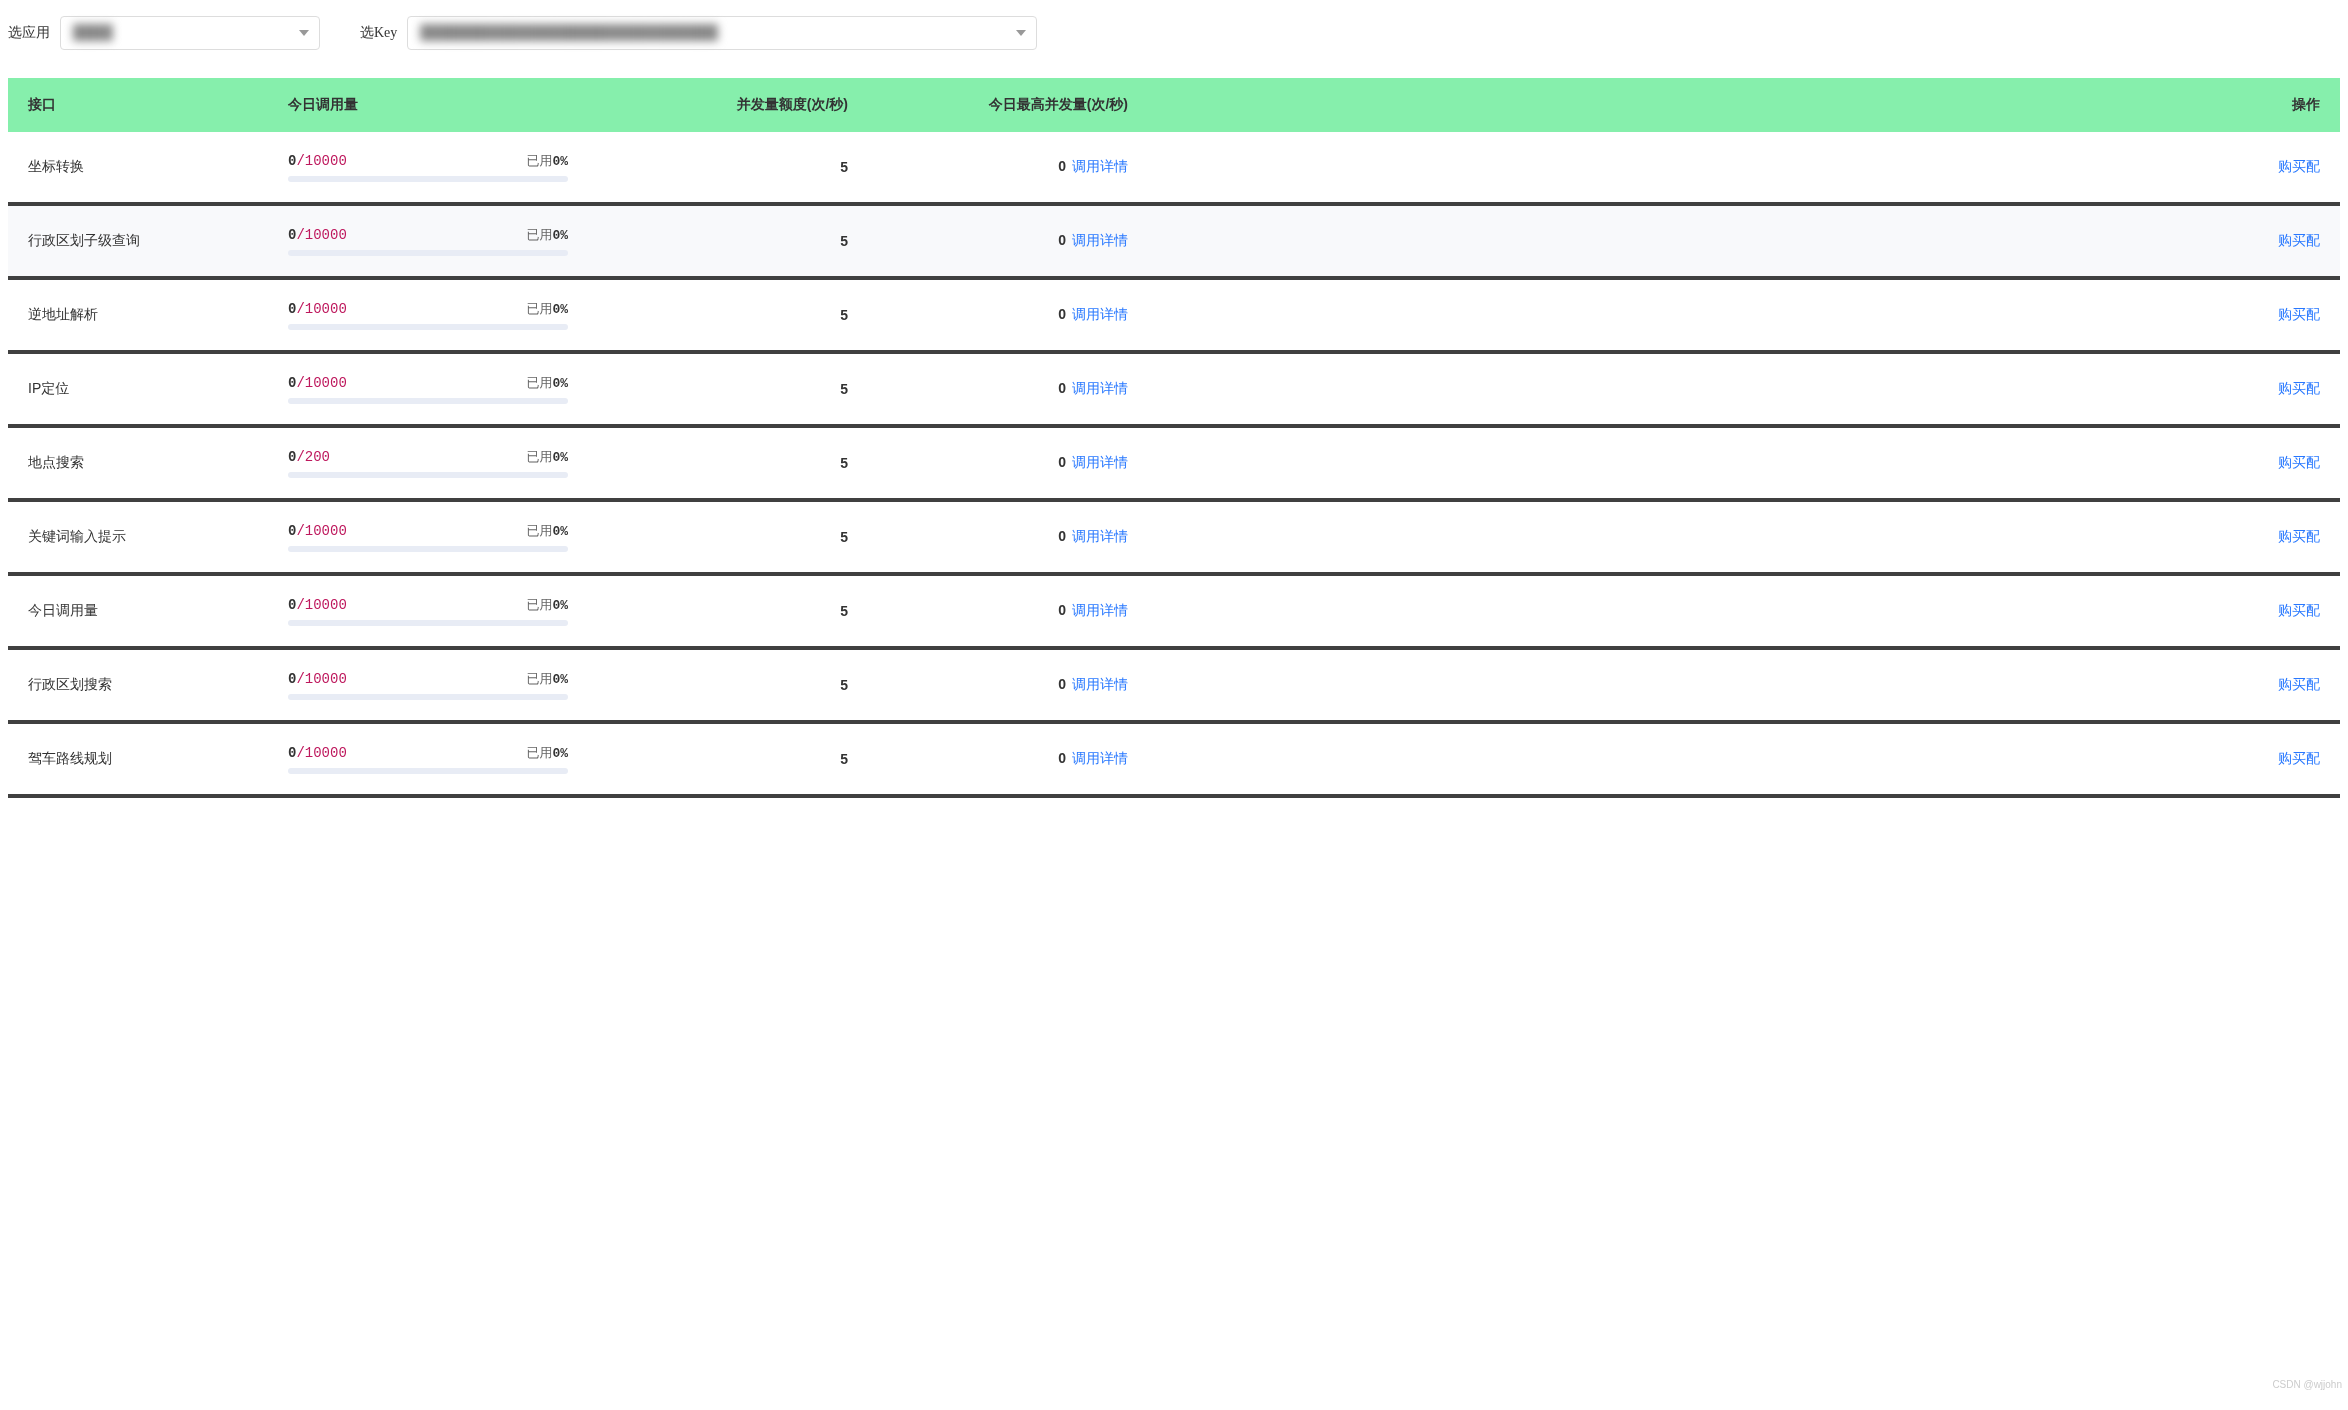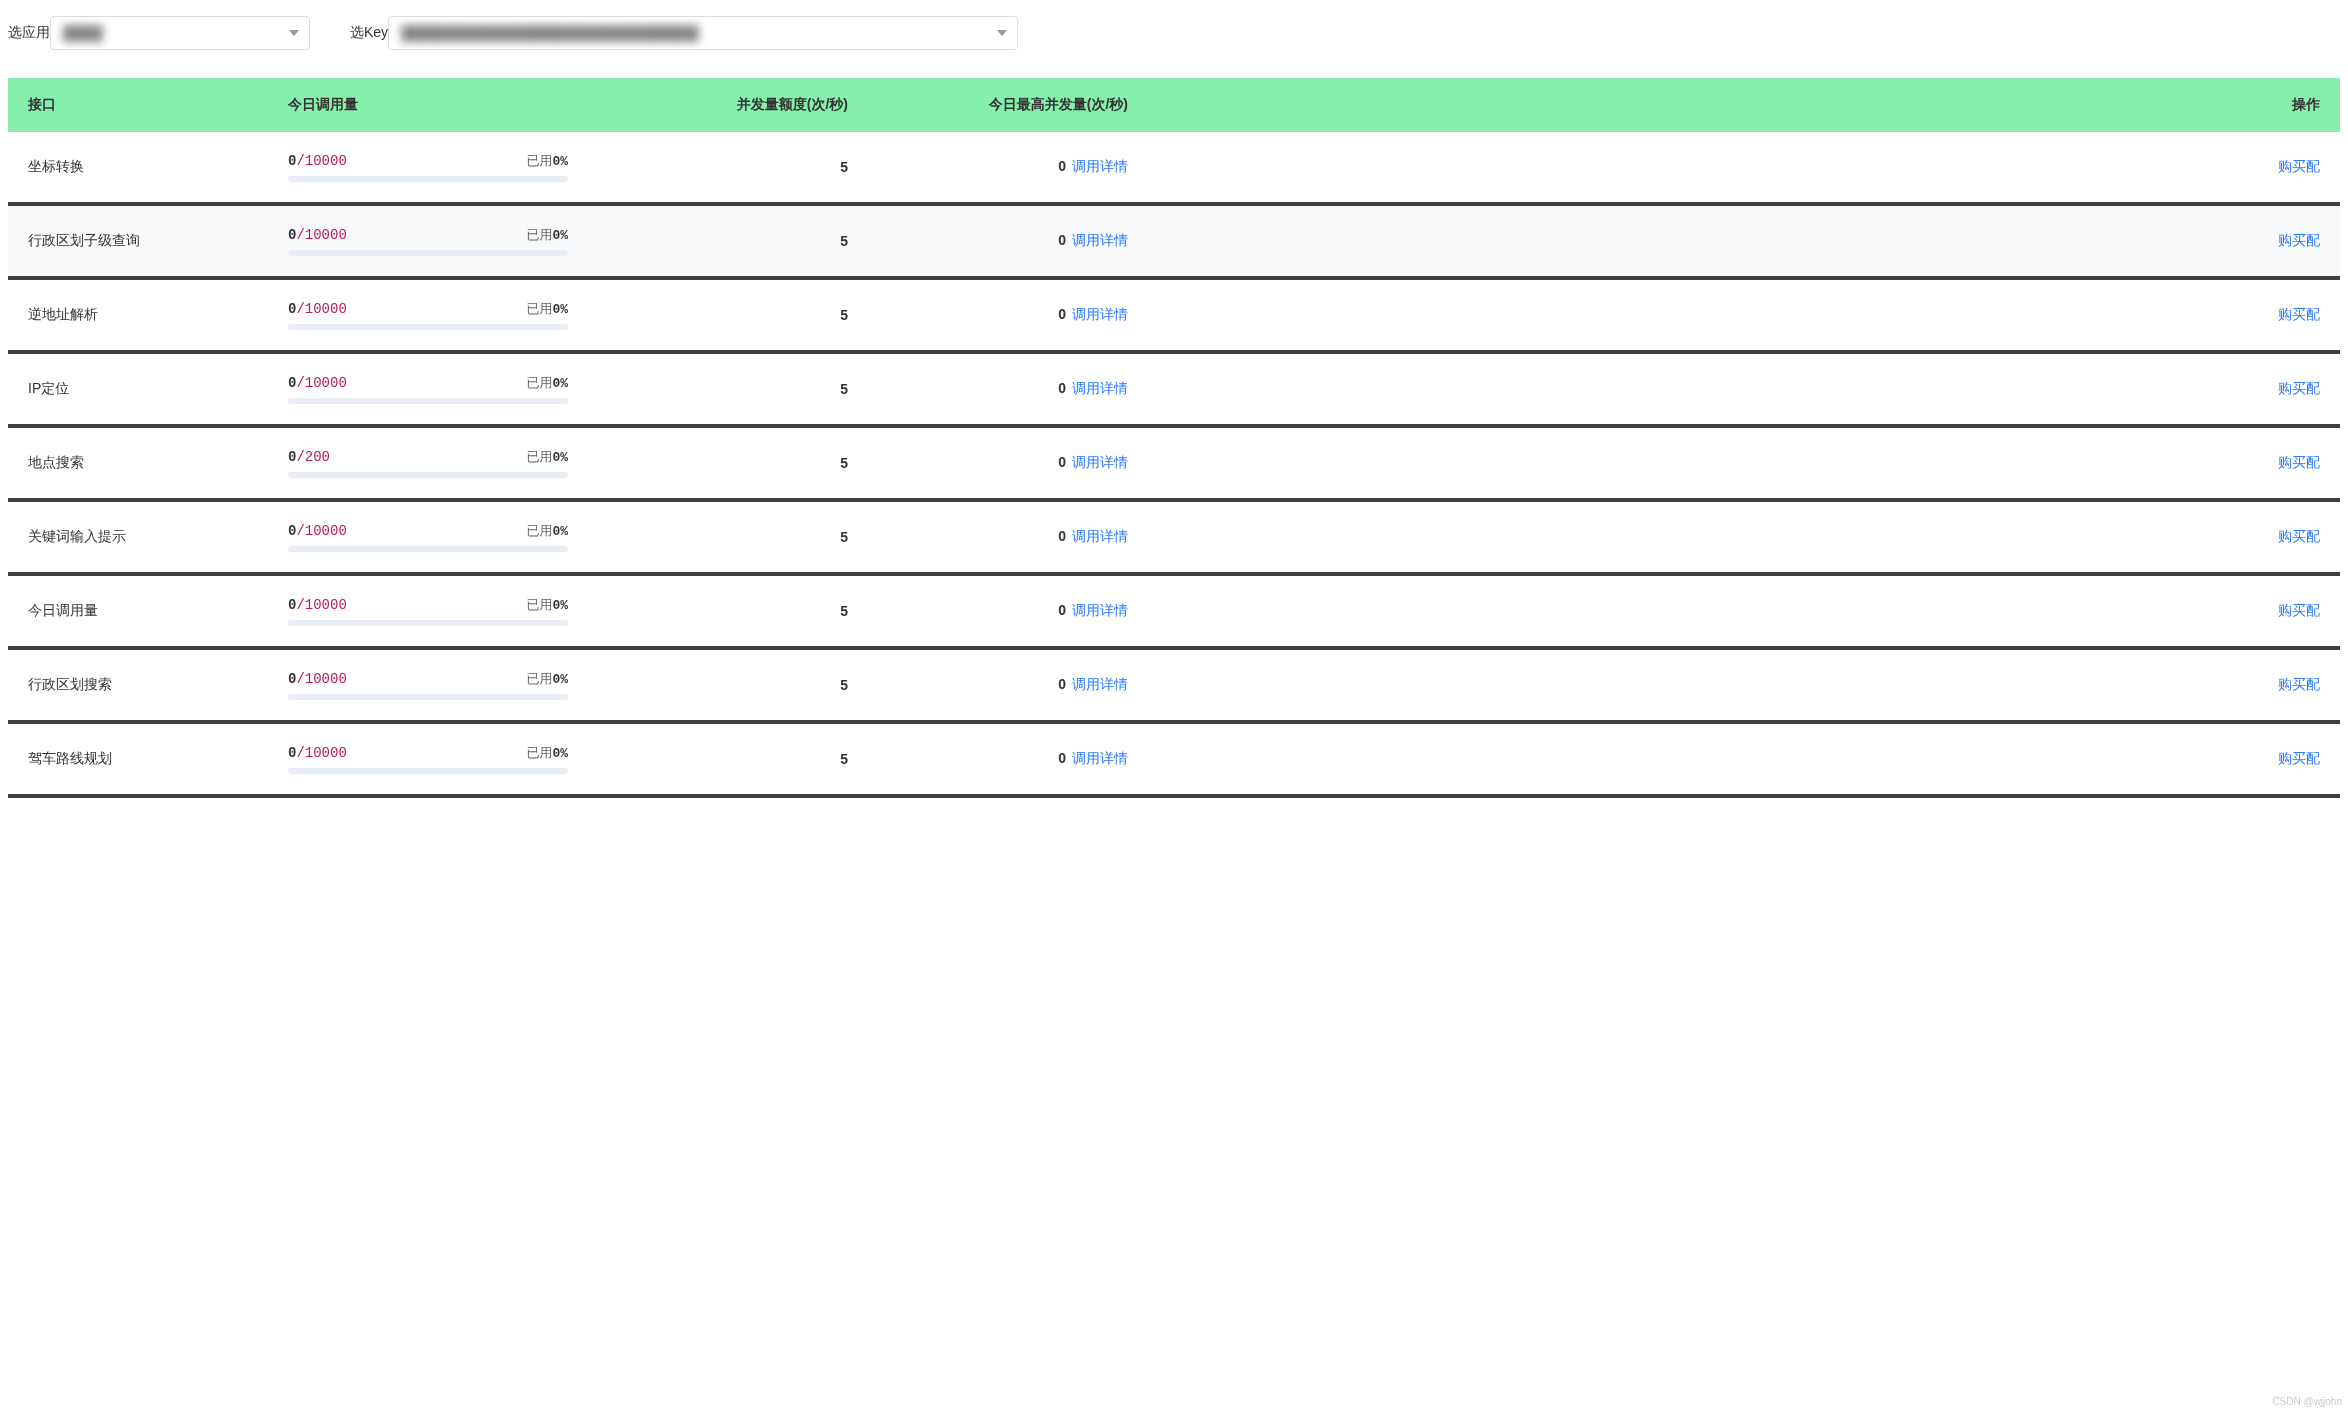--- a/index.html
+++ b/index.html
@@ -19,20 +19,22 @@
     .filters {
       display: flex;
       align-items: center;
       gap: 40px;
       margin-bottom: 24px;
       padding: 4px 0;
     }
     .filter-group {
       display: flex;
       align-items: center;
+      gap: 10px;
+      font-family: Liberation Serif, serif;
     }
     .filter-label {
       font-size: 14px;
       color: #333;
       white-space: nowrap;
     }
     .select {
       position: relative;
       border: 1px solid #ddd;
       border-radius: 4px;
@@ -156,21 +158,21 @@
       color: #333;
     }
     .link {
       color: #2878ff;
       cursor: pointer;
       font-size: 14px;
     }
     .watermark {
       position: fixed;
       right: 6px;
-      bottom: 3px;
+      bottom: 20px;
       font-size: 10px;
       color: #ccc;
     }
   </style>
 </head>
 <body>
 
 <div class="container">
   <div class="filters">
     <div class="filter-group">

